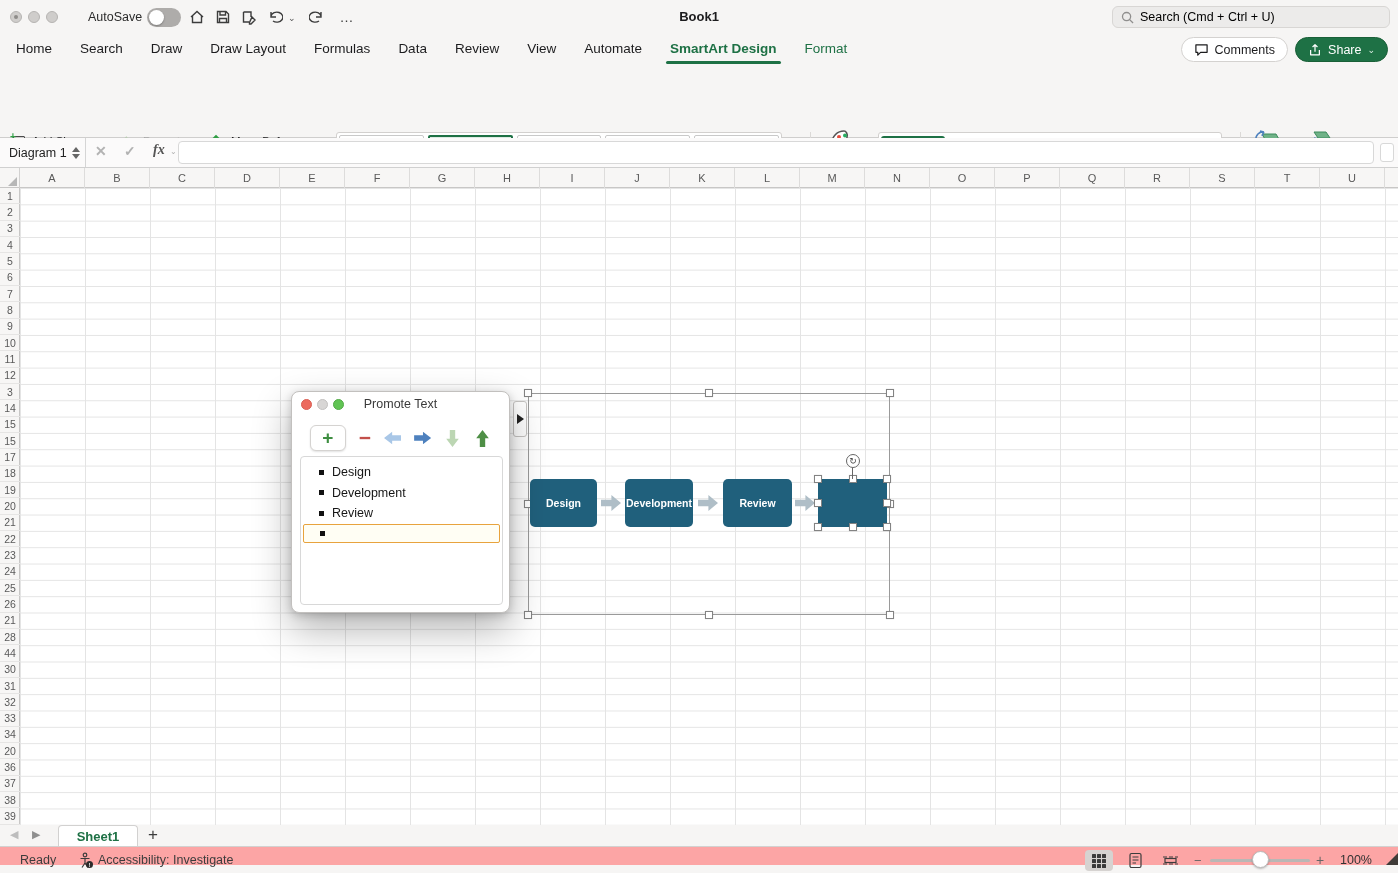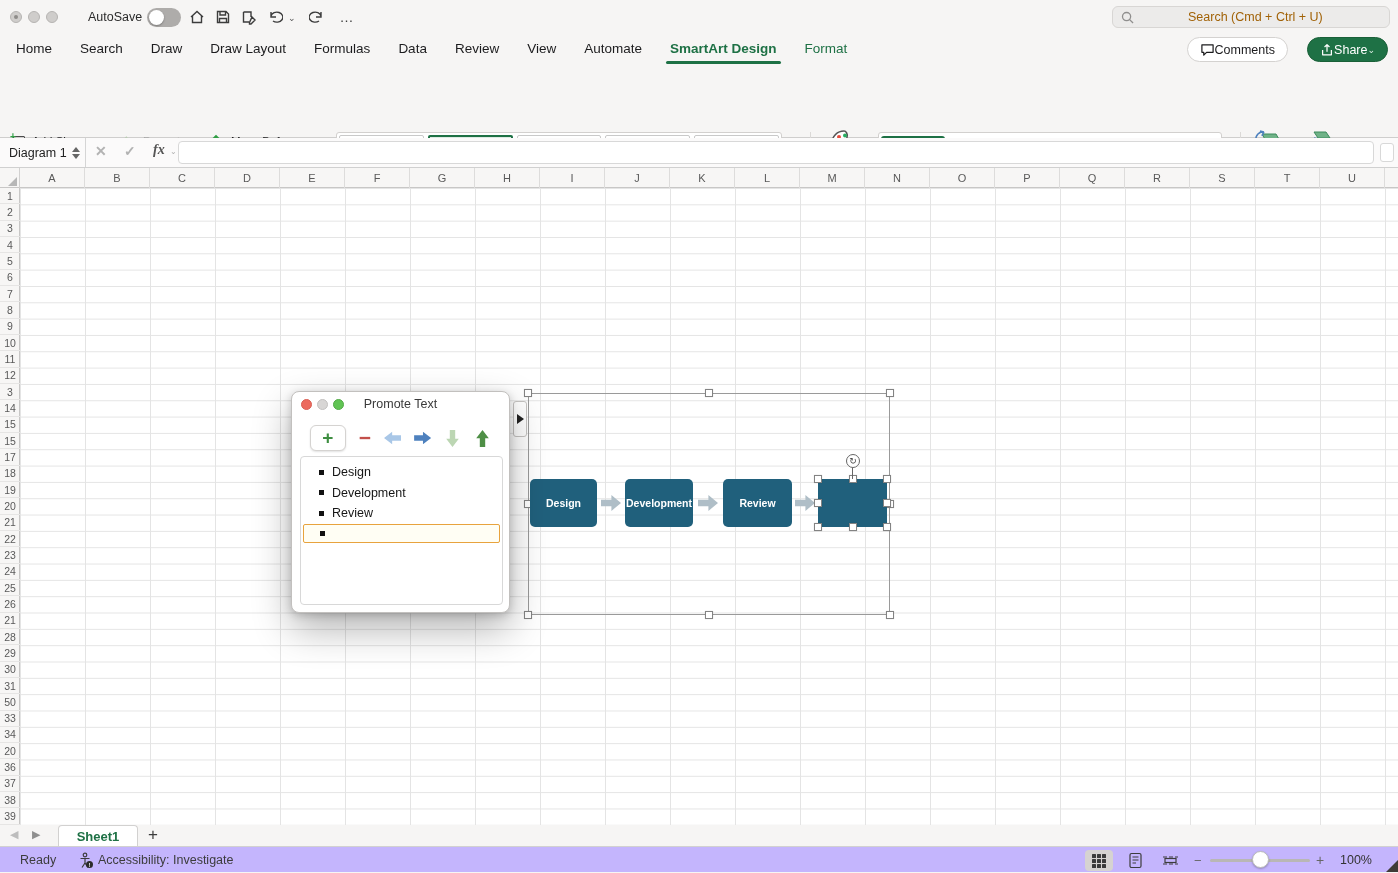--- a/index.html
+++ b/index.html
@@ -19,34 +19,34 @@
   .toggle .knob { position:absolute; left:2px; top:2px; width:15px; height:15px;
         border-radius:50%; background:#fff; box-shadow:0 1px 2px rgba(0,0,0,.3); }
   .tb-ico { position:absolute; top:6px; width:22px; height:22px; display:flex;
         align-items:center; justify-content:center; color:#3c3c3c; }
   .tb-ico svg { stroke:#3c3c3c; fill:none; stroke-width:1.4; }
   .win-title { position:absolute; left:0; right:0; top:9px; text-align:center;
         font-size:13px; font-weight:600; color:#1c1c1e; }
   .searchbox { position:absolute; right:8px; top:6px; width:278px; height:22px;
         background:#ecebea; border:1px solid #d8d6d4; border-radius:6px;
         display:flex; align-items:center; gap:6px; padding:0 8px; }
-  .searchbox .ph { font-size:12.5px; color:#a16207;margin-left:48px; }
+  .searchbox .ph { font-size:12.5px; color:#000000; }
 
   
   .tabsrow { position:absolute; left:0; top:34px; width:1398px; height:28px; }
   .mtabs { position:absolute; left:14px; top:0; display:flex; gap:24px; height:28px;
         align-items:center; }
   .mtab { font-size:13.5px; color:#1c1c1e; font-weight:500; padding:4px 2px; cursor:default;
         position:relative; white-space:nowrap; }
   .mtab.ctx { color:#1e7145; }
   .mtab.active { color:#1e7145; font-weight:700; }
   .mtab.active::after { content:""; position:absolute; left:-2px; right:-2px; bottom:-4px;
         height:3px; background:#1e7145; border-radius:2px; }
   .pill { position:absolute; top:3px; height:25px; border-radius:13px; display:flex;
-        align-items:center; padding:0 12px; font-size:12.5px; }
+        align-items:center; gap:6px; padding:0 12px; font-size:12.5px; }
   .pill.comments { right:110px; background:#fff; border:1px solid #d4d2d0; color:#1c1c1e; }
   .pill.share { right:10px; background:#1e7145; color:#fff; border:1px solid #1a6038; }
 
   
   .ribbon { position:absolute; left:0; top:62px; width:1398px; height:76px;
         border-bottom:1px solid #cfcecd; }
   .rb-small { position:absolute; display:flex; align-items:center; gap:6px; height:20px;
         font-size:11.5px; color:#1d1d1f; white-space:nowrap; padding:0 4px; border-radius:4px; }
   .rb-small.disabled { color:#a8a8a8; }
   .rb-small.selected { background:#d8d5d3; }
@@ -195,22 +195,22 @@
   
   .sheetbar { position:absolute; left:0; top:824px; width:1398px; height:22px; }
   .nav-arr { position:absolute; top:4px; font-size:11px; color:#8f8f8f; }
   .sheettab { position:absolute; left:58px; top:1px; width:80px; height:21px; background:#fff;
         border:1px solid #d2d1d0; border-bottom:none; border-radius:4px 4px 0 0;
         display:flex; align-items:center; justify-content:center; font-size:13px;
         font-weight:700; color:#1e7145; }
   .addsheet { position:absolute; left:148px; top:1px; font-size:17px; color:#3c3c3c; font-weight:400; }
 
   
-  .statusbar { position:absolute; left:0; top:846px; width:1398px; height:26px;
-        background:#c4b5fd; border-top:1px solid #d2d1d0; }
+  .statusbar { position:absolute; left:0; top:846px; width:1398px; height:19px;
+        background:#fca5a5; border-top:1px solid #d2d1d0; }
   .st-ready { position:absolute; left:20px; top:6px; font-size:12.5px; color:#3c3c3c; }
   .st-acc-ico { position:absolute; left:78px; top:5px; }
   .st-acc { position:absolute; left:98px; top:6px; font-size:12.5px; color:#3c3c3c; }
   .view-btn { position:absolute; top:3px; width:28px; height:21px; border-radius:4px;
         display:flex; align-items:center; justify-content:center; }
   .view-btn.sel { background:#d6d3d1; }
   .gridmini { display:grid; grid-template-columns:repeat(3,4px); grid-template-rows:repeat(3,4px);
         gap:1px; }
   .gridmini span { background:#3b3b3b; border-radius:0.5px; }
   .zoom-minus { position:absolute; left:1194px; top:6px; color:#666; font-size:13px; }
@@ -256,20 +256,21 @@
           <path d="M4 3 L4 8 L9 8 M4 7 A6 5 0 1 1 6 12"></path>
         </svg>
     </div>
     <span class="chev" style="position:absolute;left:288px;top:13px">⌄</span>
     <div class="tb-ico" style="left:306px">
       <svg width="16" height="16" viewBox="0 0 16 16">
           <path d="M12 3 L12 8 L7 8 M12 7 A6 5 0 1 0 10 12"></path>
         </svg>
     </div>
     <div class="tb-ico" style="left:336px;letter-spacing:1px;font-size:14px">…</div>
+    <div class="win-title">Book1</div>
     <div class="searchbox">
       <svg width="13" height="13" viewBox="0 0 14 14">
           <circle cx="6" cy="6" r="4.4" fill="none" stroke="#8f8e8d" stroke-width="1.4"></circle>
           <path d="M9.3 9.3 L13 13" stroke="#8f8e8d" stroke-width="1.4"></path>
         </svg>
       <span class="ph">Search (Cmd + Ctrl + U)</span>
     </div>
   </div>
 
   <div class="tabsrow">
@@ -567,24 +568,24 @@
         <div class="rowcell">19</div>
         <div class="rowcell">20</div>
         <div class="rowcell">21</div>
         <div class="rowcell">22</div>
         <div class="rowcell">23</div>
         <div class="rowcell">24</div>
         <div class="rowcell">25</div>
         <div class="rowcell">26</div>
         <div class="rowcell">21</div>
         <div class="rowcell">28</div>
-        <div class="rowcell">29</div>
+        <div class="rowcell">44</div>
         <div class="rowcell">30</div>
         <div class="rowcell">31</div>
-        <div class="rowcell">50</div>
+        <div class="rowcell">32</div>
         <div class="rowcell">33</div>
         <div class="rowcell">34</div>
         <div class="rowcell">20</div>
         <div class="rowcell">36</div>
         <div class="rowcell">37</div>
         <div class="rowcell">38</div>
         <div class="rowcell">39</div>
       </div>
   </div>
 

